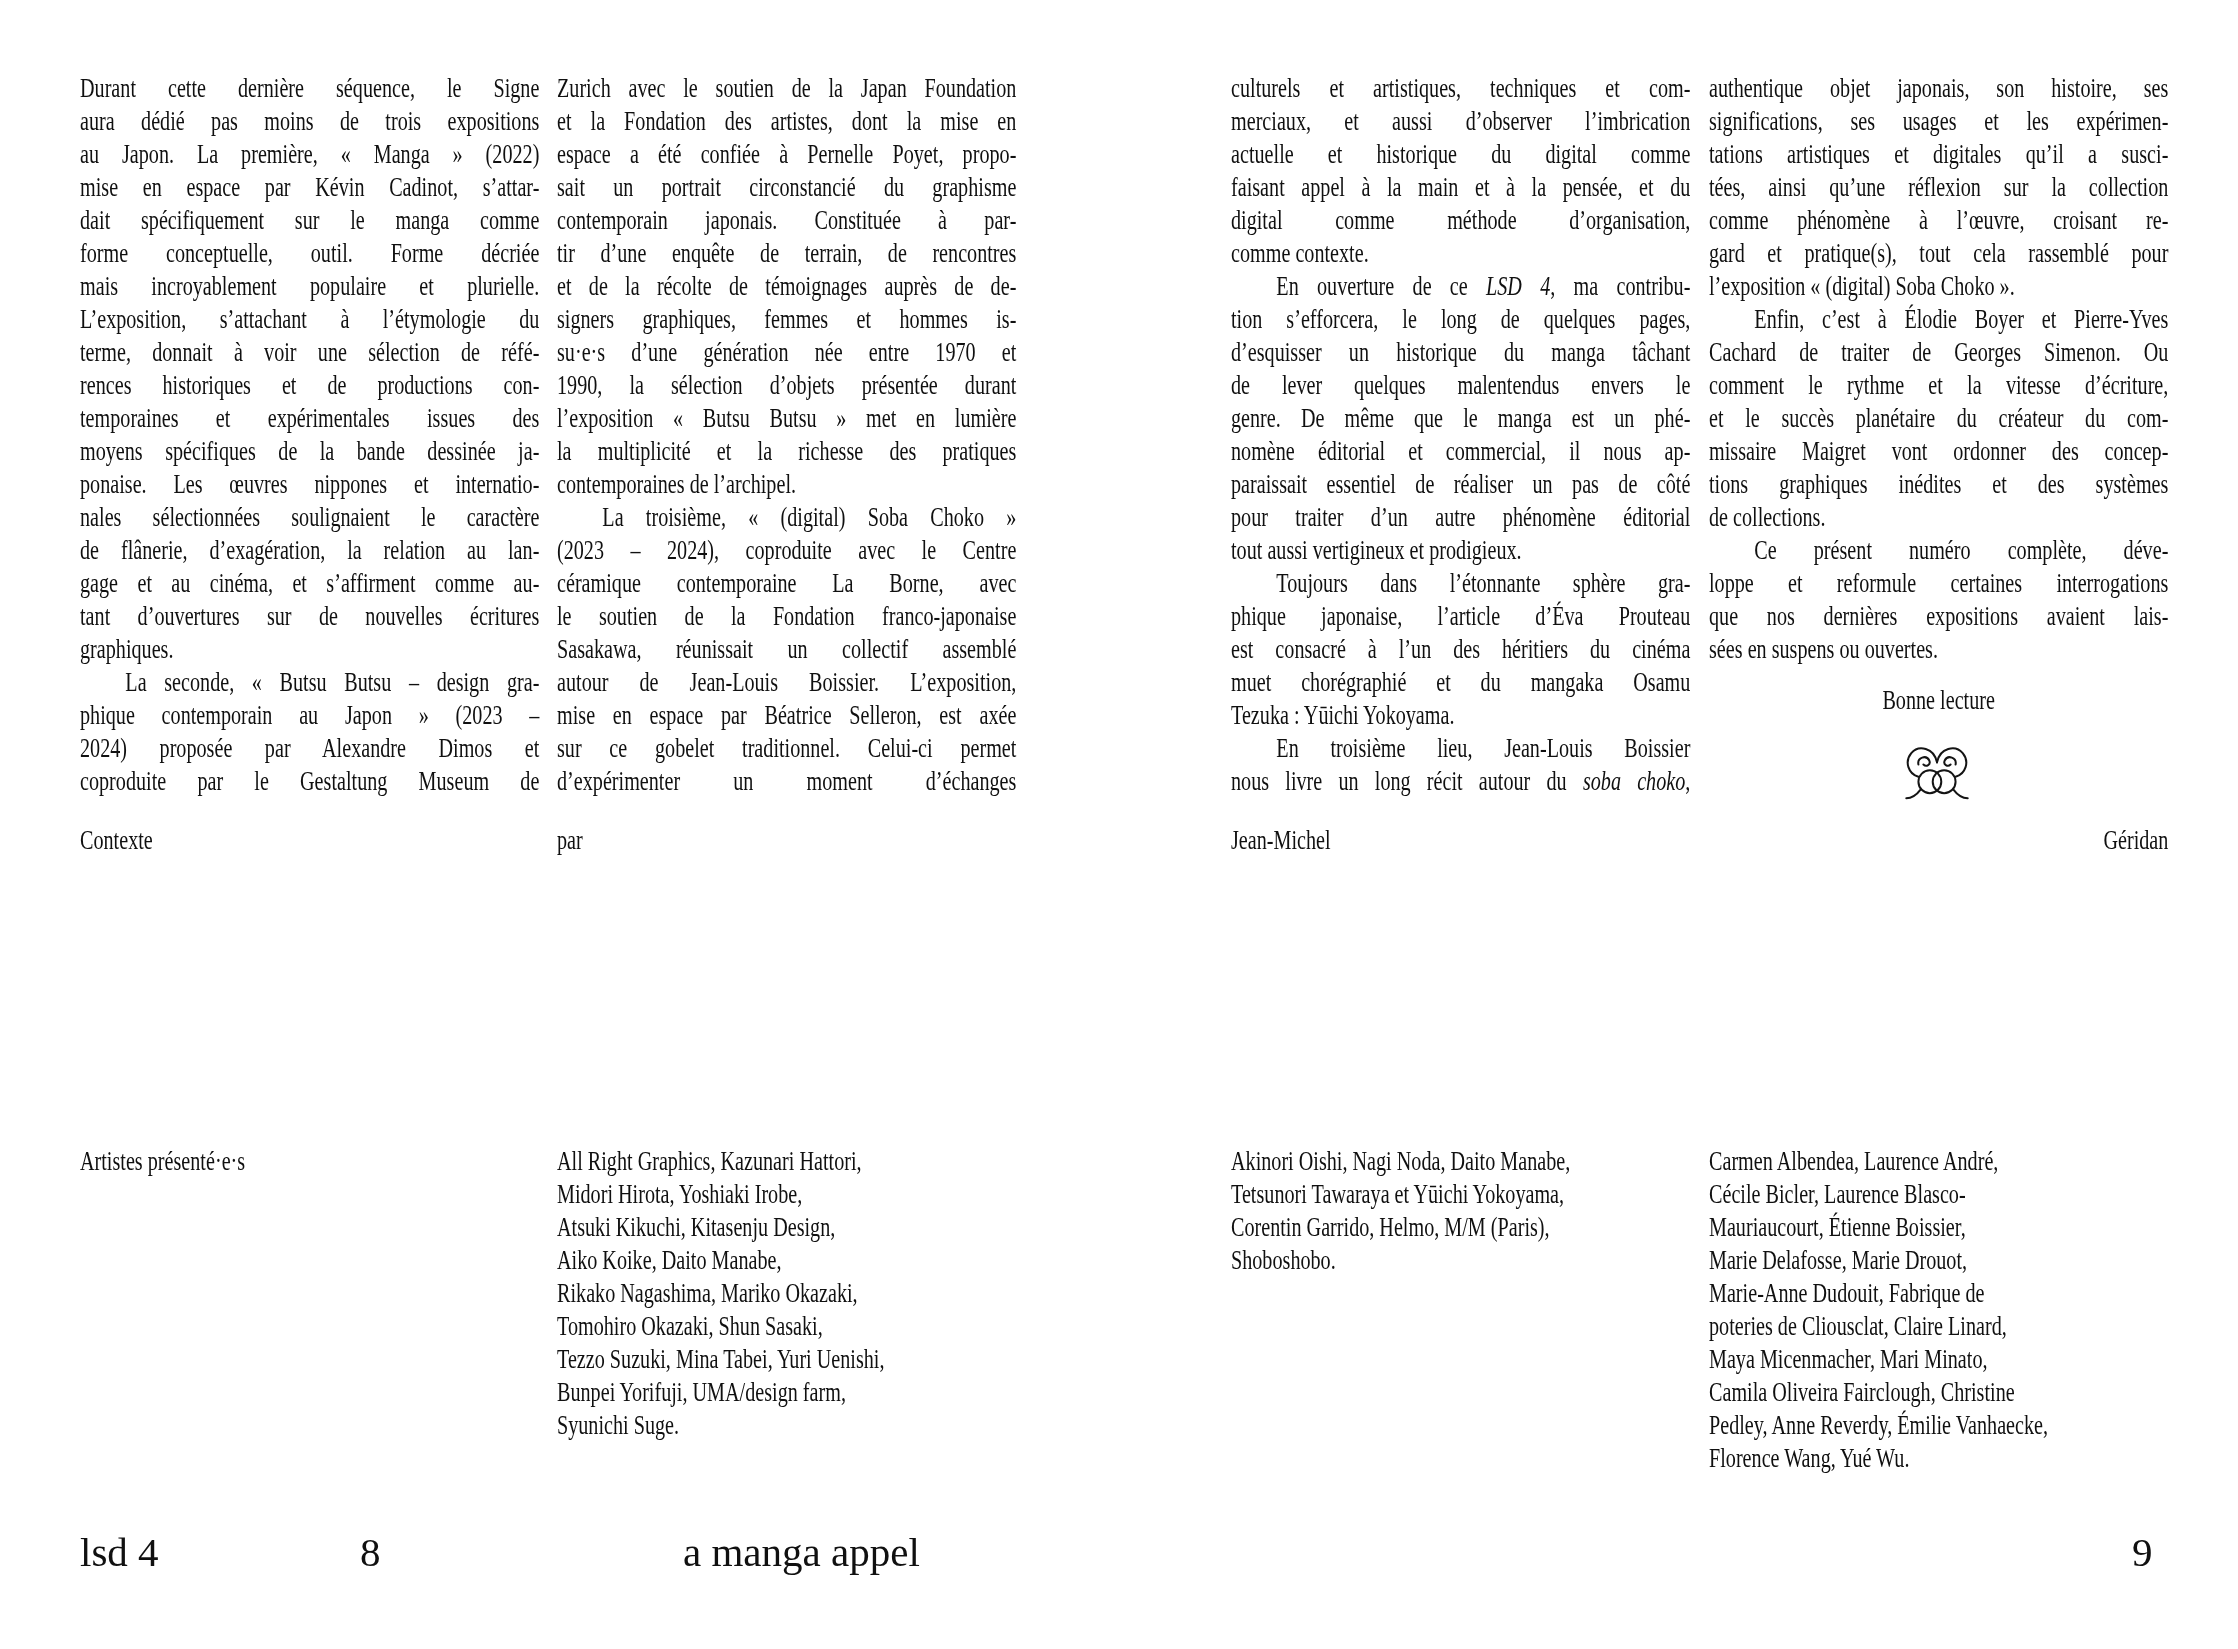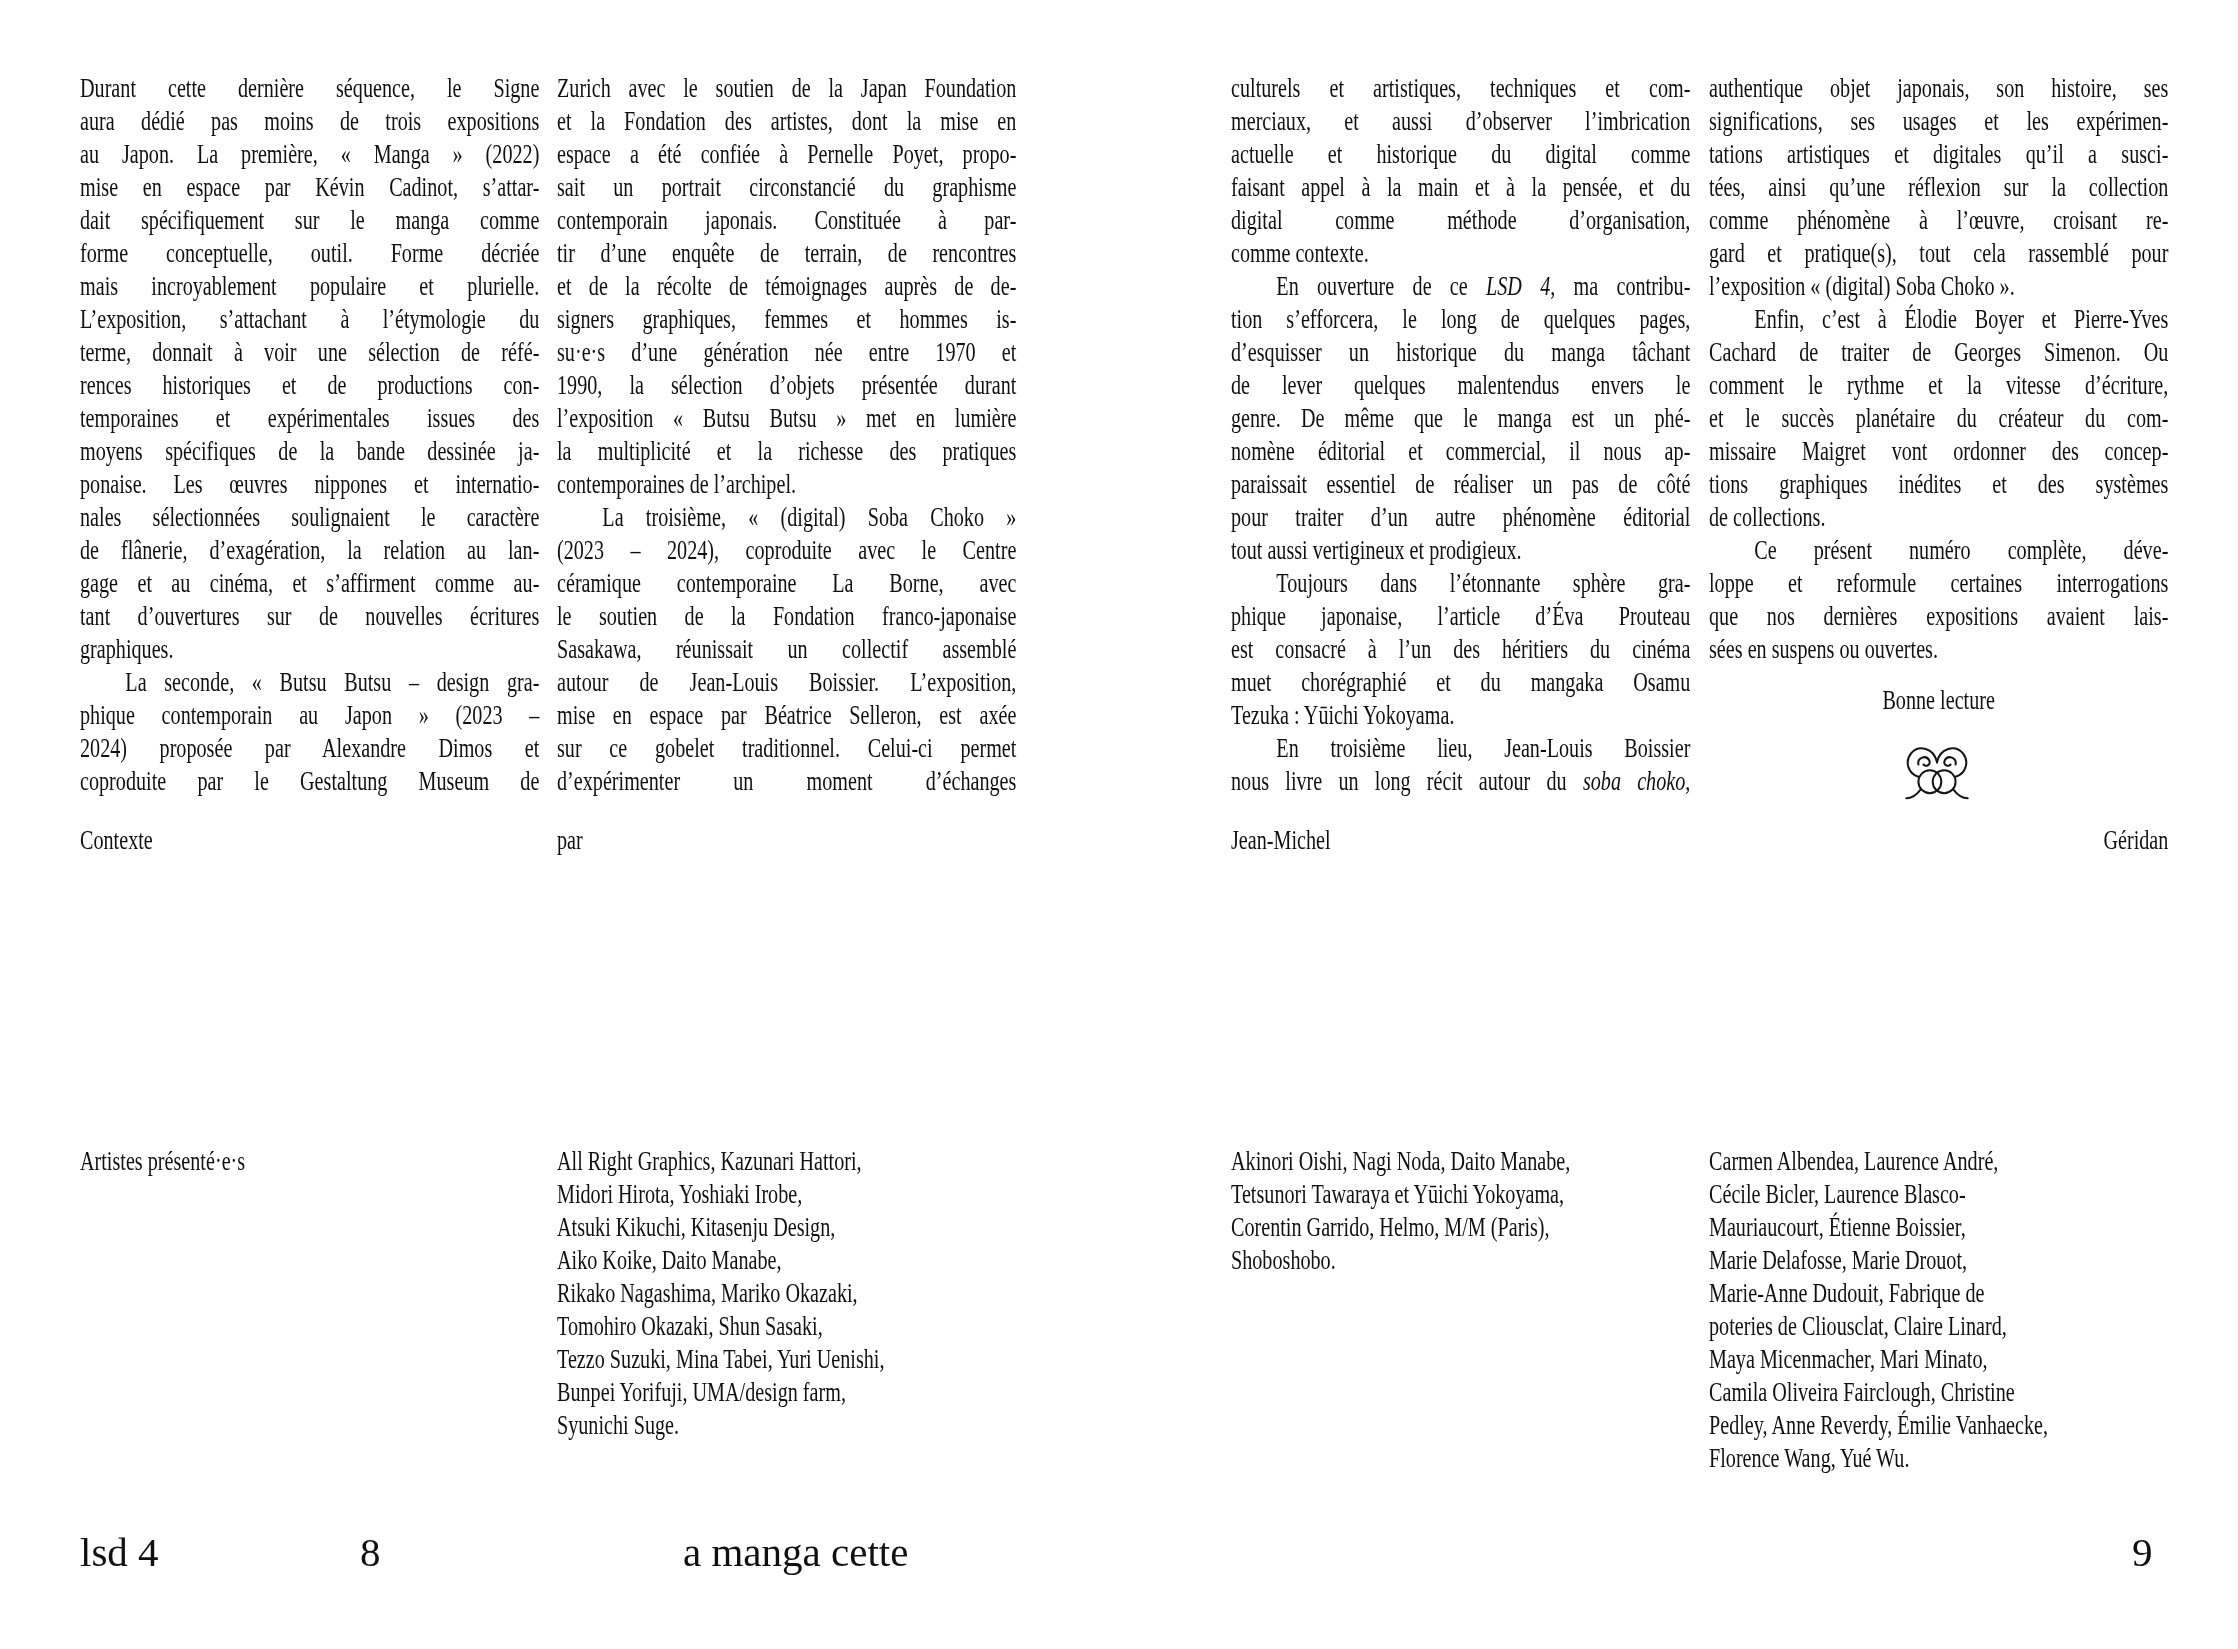--- a/index.html
+++ b/index.html
@@ -175,17 +175,17 @@
       <div class="aline">Marie-Anne Dudouit, Fabrique de</div>
       <div class="aline">poteries de Cliousclat, Claire Linard,</div>
       <div class="aline">Maya Micenmacher, Mari Minato,</div>
       <div class="aline">Camila Oliveira Fairclough, Christine</div>
       <div class="aline">Pedley, Anne Reverdy, Émilie Vanhaecke,</div>
       <div class="aline">Florence Wang, Yué Wu.</div>
     </div>
 
   <div class="foot" style="left:80px">lsd 4</div>
   <div class="foot" style="left:360px">8</div>
-  <div class="foot" style="left:683px">a manga cette</div>
+  <div class="foot" style="left:683px">a manga appel</div>
   <div class="foot" style="left:2132px">9</div>
 
 </div>
 
 
 </body></html>

